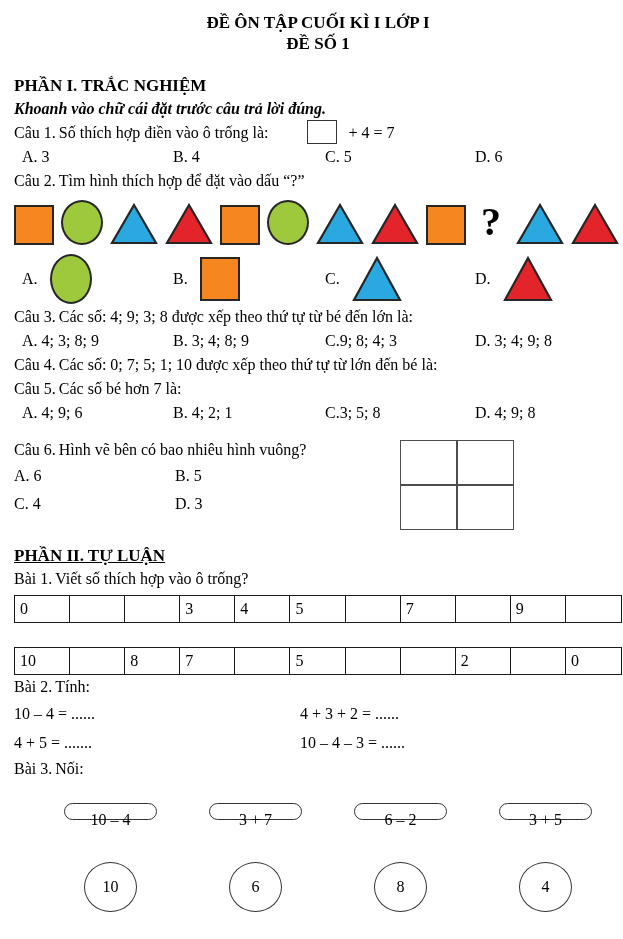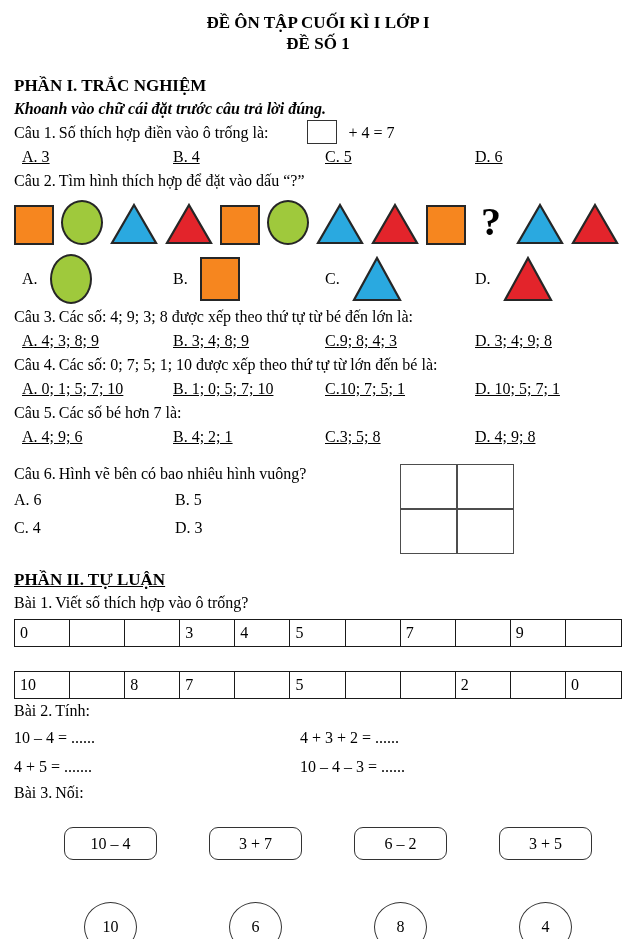--- a/index.html
+++ b/index.html
@@ -14,21 +14,21 @@
 
   .title { text-align: center; font-weight: 700; font-size: 17px; line-height: 21px; }
   .section-heading { font-weight: 700; font-size: 17px; line-height: 23px; margin-top: 20px; }
   .instruction { font-weight: 700; font-style: italic; line-height: 23px; }
 
   .q-line { line-height: 24px; }
   .q-label { font-weight: 400; margin-right: 3px; }
 
   .options-row {
     display: grid; grid-template-columns: 151px 152px 150px auto;
-    padding-left: 8px; line-height: 24px; text-decoration: underline;
+    padding-left: 8px; line-height: 24px;
   }
   .options-row-2col { display: grid; grid-template-columns: 161px auto; line-height: 28px; }
 
   .answer-box {
     display: inline-block; width: 30px; height: 24px;
     border: 1.6px solid #333; vertical-align: -6px;
     margin-left: 38px; margin-right: 12px; background: #fff;
   }
 
   .shape-row { display: flex; align-items: flex-end; gap: 7px; margin-top: 5px; height: 47px; }
@@ -67,21 +67,21 @@
   .eq-grid { display: grid; grid-template-columns: 286px auto; line-height: 29px; }
 
   .connect-row {
     display: grid; grid-template-columns: repeat(4, 145px);
     padding-left: 24px; justify-items: center;
   }
   .boxes-row { margin-top: 22px; }
   .circles-row { margin-top: 42px; }
   .connect-box {
     border: 1.5px solid #333; border-radius: 9px;
-    width: 93px; height: 33px; line-height: 31px; text-align: center; background: #fff;
+    width: 93px; height: 17px; line-height: 31px; text-align: center; background: #fff;
   }
   .connect-circle {
     border: 1.4px solid #333; border-radius: 50%;
     width: 53px; height: 50px; display: flex; align-items: center; justify-content: center;
     background: #fff;
   }
 </style>
 </head>
 <body>
 
@@ -163,26 +163,20 @@
   <div class="options-row">
     <span>A. 4; 3; 8; 9</span>
     <span>B. 3; 4; 8; 9</span>
     <span>C.9; 8; 4; 3</span>
     <span>D. 3; 4; 9; 8</span>
   </div>
 
   <div class="q-line">
     <span class="q-label">Câu 4.</span><span>Các số: 0; 7; 5; 1; 10 được xếp theo thứ tự từ lớn đến bé là:</span>
   </div>
-  <div class="options-row">
-    <span>A. 0; 1; 5; 7; 10</span>
-    <span>B. 1; 0; 5; 7; 10</span>
-    <span>C.10; 7; 5; 1</span>
-    <span>D. 10; 5; 7; 1</span>
-  </div>
 
   <div class="q-line">
     <span class="q-label">Câu 5.</span><span>Các số bé hơn 7 là:</span>
   </div>
   <div class="options-row">
     <span>A. 4; 9; 6</span>
     <span>B. 4; 2; 1</span>
     <span>C.3; 5; 8</span>
     <span>D.  4; 9; 8</span>
   </div>

